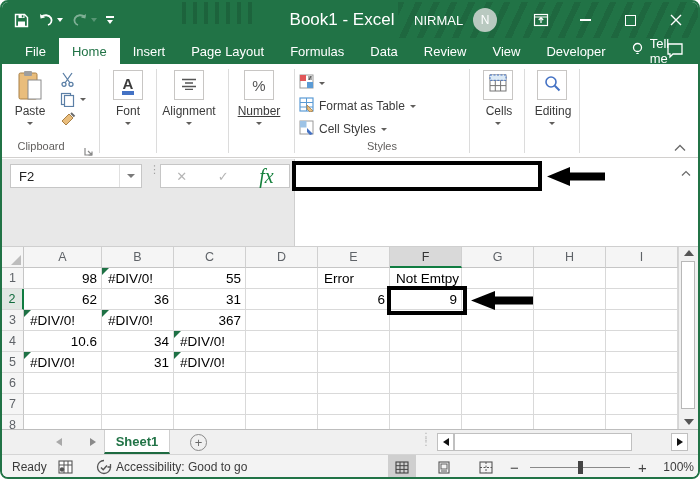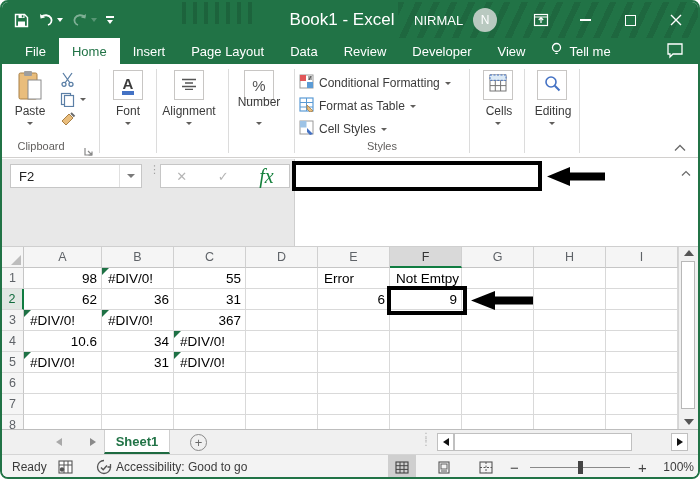--- a/index.html
+++ b/index.html
@@ -179,24 +179,25 @@
         </div>
     </div>
   </div>
 
   <div class="tabrow">
 
     <div class="tab">File</div>
       <div class="tab active">Home</div>
       <div class="tab">Insert</div>
       <div class="tab">Page Layout</div>
+      <div class="tab">Formulas</div>
       <div class="tab">Data</div>
       <div class="tab">Review</div>
+      <div class="tab">View</div>
       <div class="tab">Developer</div>
-      <div class="tab">View</div>
       <div class="tellme">
       <span><svg width="13" height="15" viewBox="0 0 13 15">
             <circle cx="6.5" cy="5.5" r="4" fill="none" stroke="#fff" stroke-width="1.3"></circle>
             <path d="M5 9.5 h3 M5.3 11.5 h2.4" stroke="#fff" stroke-width="1.2"></path>
           </svg></span>
       <span>Tell me</span>
     </div>
     <div class="comment-btn"><svg width="18" height="17" viewBox="0 0 18 17">
           <path d="M2 2 h14 v10 h-9 l-3 3 v-3 h-2 z" fill="none" stroke="#fff" stroke-width="1.3"></path>
         </svg></div>
@@ -249,32 +250,31 @@
             <line x1="4" y1="11.5" x2="12" y2="11.5" stroke="#555" stroke-width="1.4"></line>
           </svg></span>
     </div>
     <div class="btn-label" style="left:155px; top:40px; width:64px;">Alignment</div>
     <div class="small-caret" style="left:184px; top:58px;"></div>
     <div class="grp-sep" style="left:226px;"></div>
 
     <div class="icon-box" style="left:242px; top:6px;">
       <span style="font-size:15px; color:#555;">%</span>
     </div>
-    <div class="btn-label" style="left:231px; top:31px; width:52px;">Number</div>
+    <div class="btn-label" style="left:231px; top:40px; width:52px;text-decoration:underline;">Number</div>
     <div class="small-caret" style="left:254px; top:58px;"></div>
     <div class="grp-sep" style="left:292px;"></div>
 
     <div class="styles-item" style="top:10px;">
       <span><svg width="15" height="15" viewBox="0 0 15 15">
             <rect x="1" y="1" width="13" height="13" fill="#fff" stroke="#9a9a9a" stroke-width="1"></rect>
             <rect x="1" y="1" width="6" height="6" fill="#e15759"></rect>
             <rect x="8" y="8" width="6" height="6" fill="#5b9bd5"></rect>
             <path d="M9 3 l4 0 M9 5 l4 0 M12 2 l-2 4" stroke="#444" stroke-width="0.9" fill="none"></path>
           </svg></span>
-      <span>Conditional Formatting</span>
       <span class="small-caret" style="position:static;"></span>
     </div>
     <div class="styles-item" style="top:33px;">
       <span><svg width="15" height="15" viewBox="0 0 15 15">
             <rect x="1" y="1" width="13" height="13" fill="#fff" stroke="#5b9bd5" stroke-width="1.2"></rect>
             <line x1="1" y1="5.5" x2="14" y2="5.5" stroke="#5b9bd5"></line>
             <line x1="1" y1="10" x2="14" y2="10" stroke="#5b9bd5"></line>
             <line x1="7.5" y1="1" x2="7.5" y2="14" stroke="#5b9bd5"></line>
             <path d="M8 8 L14 14 L11 15 L8 12 Z" fill="#e9bd7c" stroke="#a98046" stroke-width="0.8"></path>
           </svg></span>

